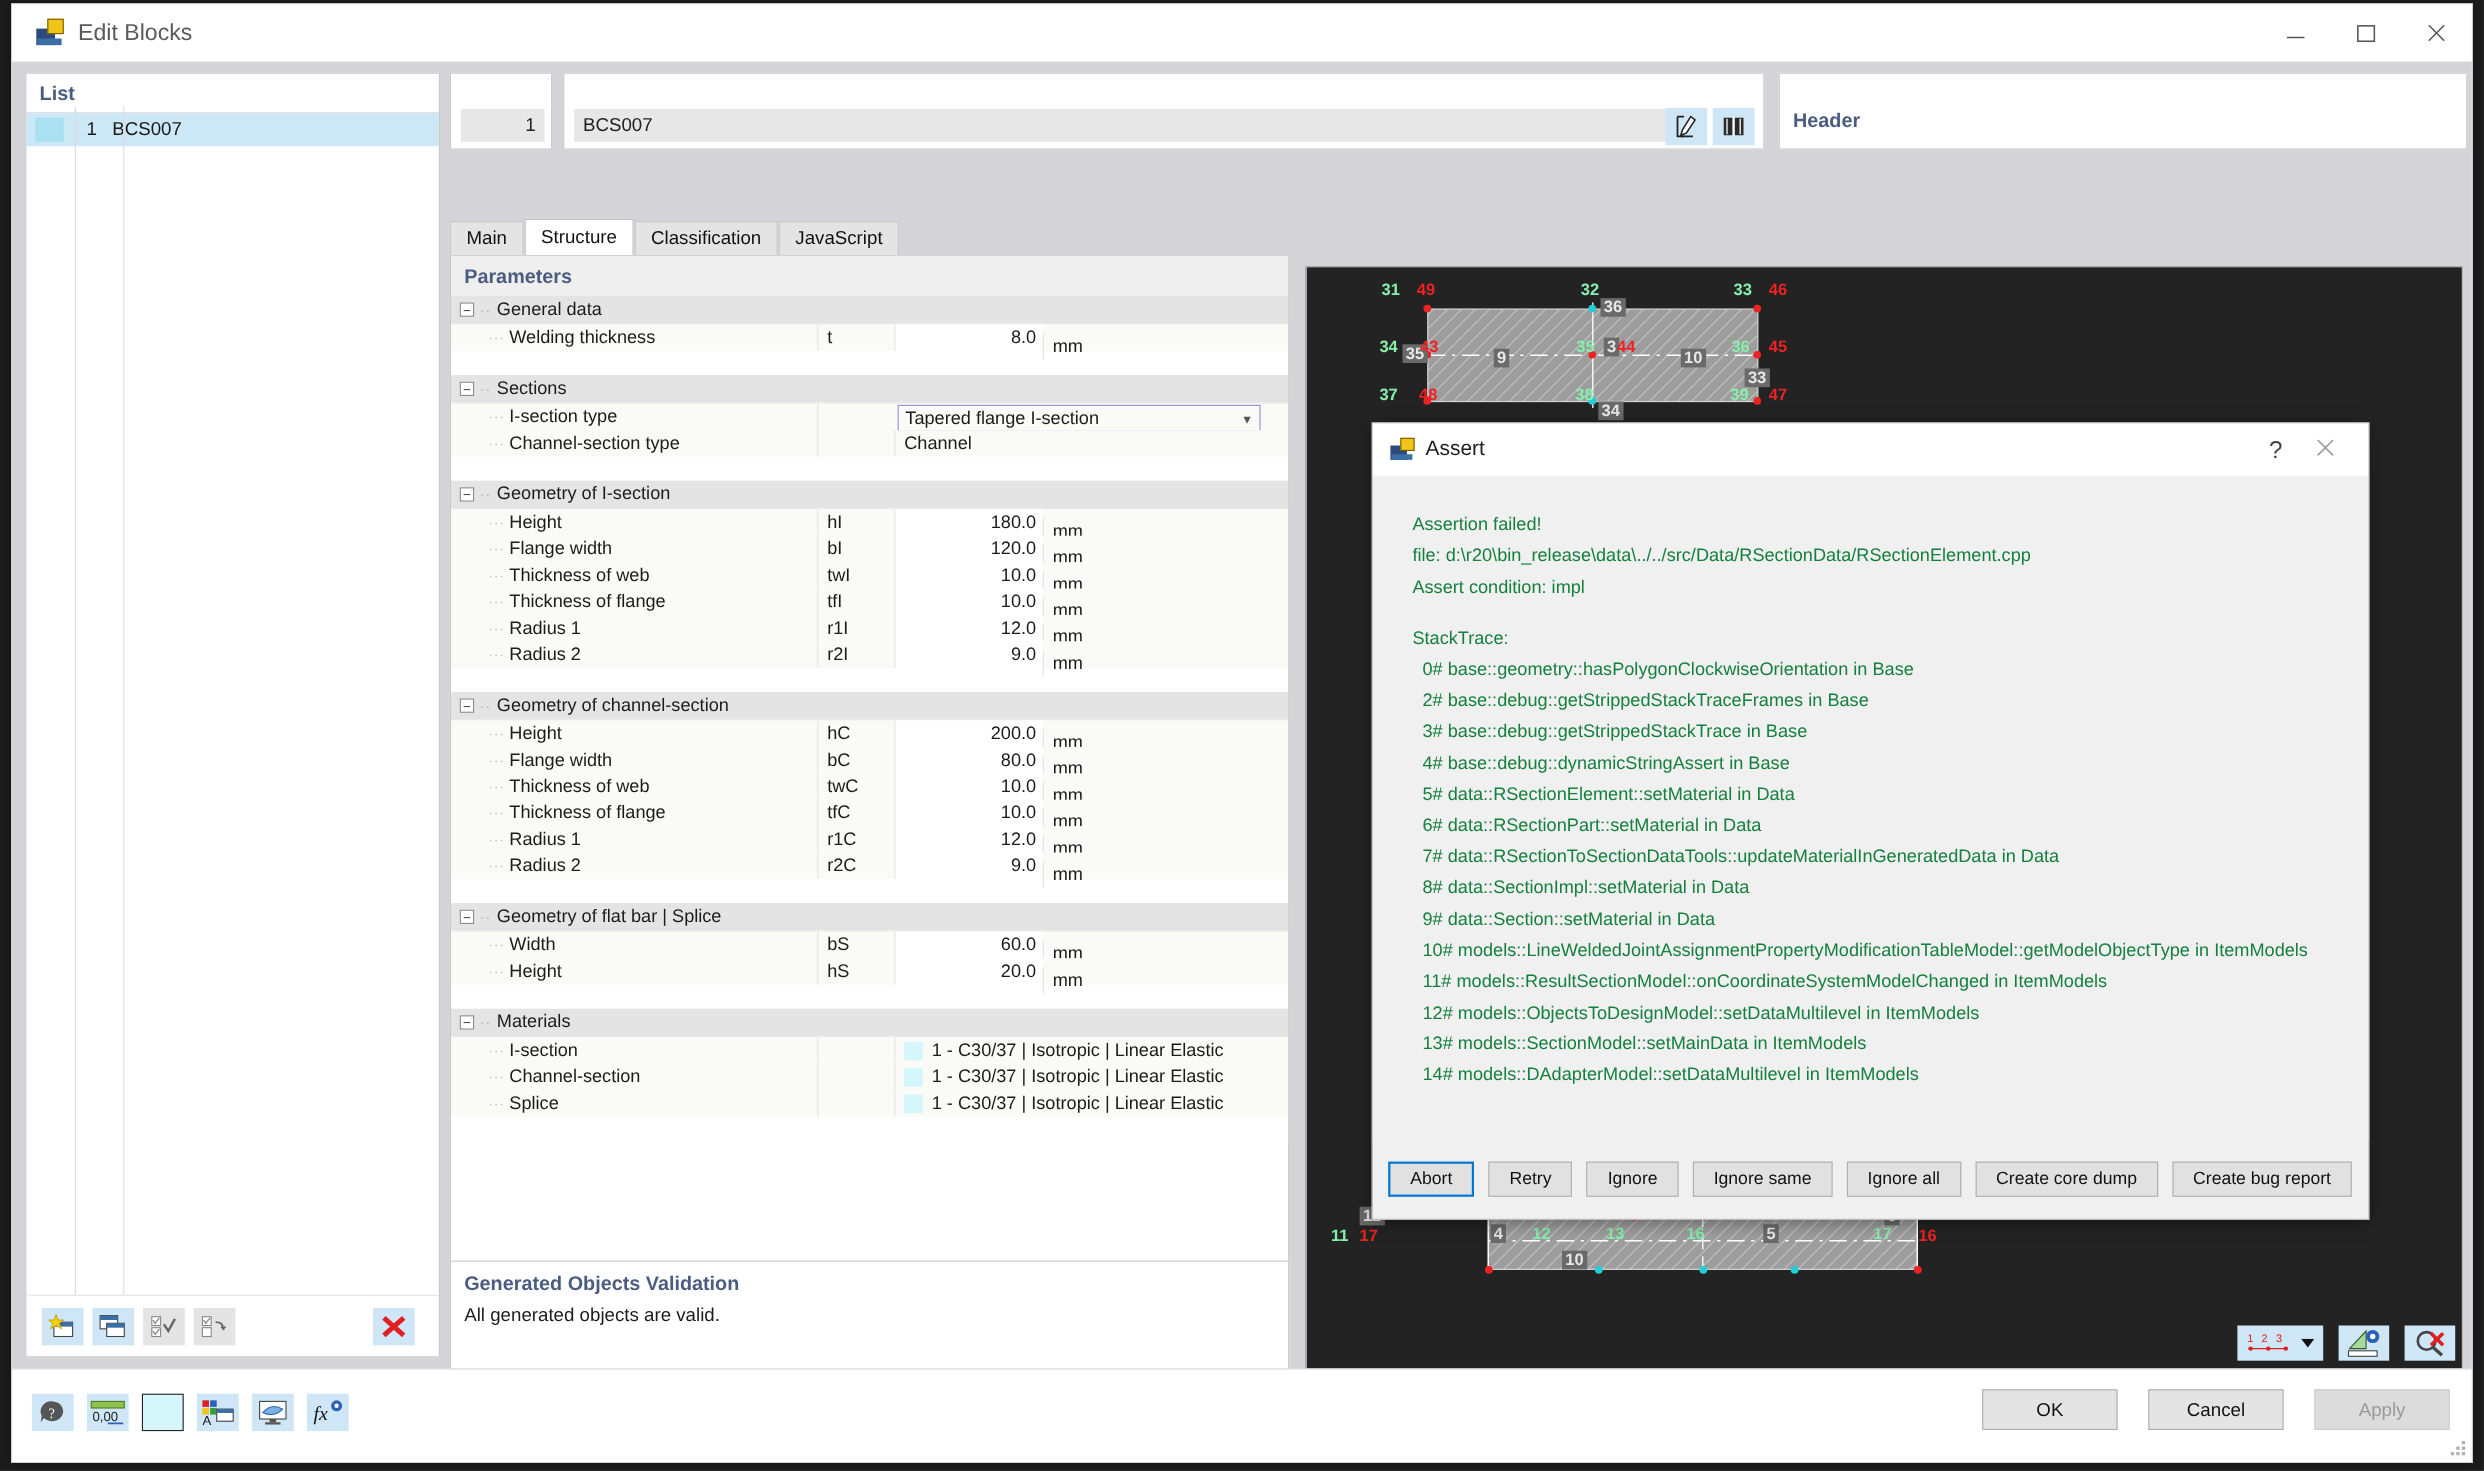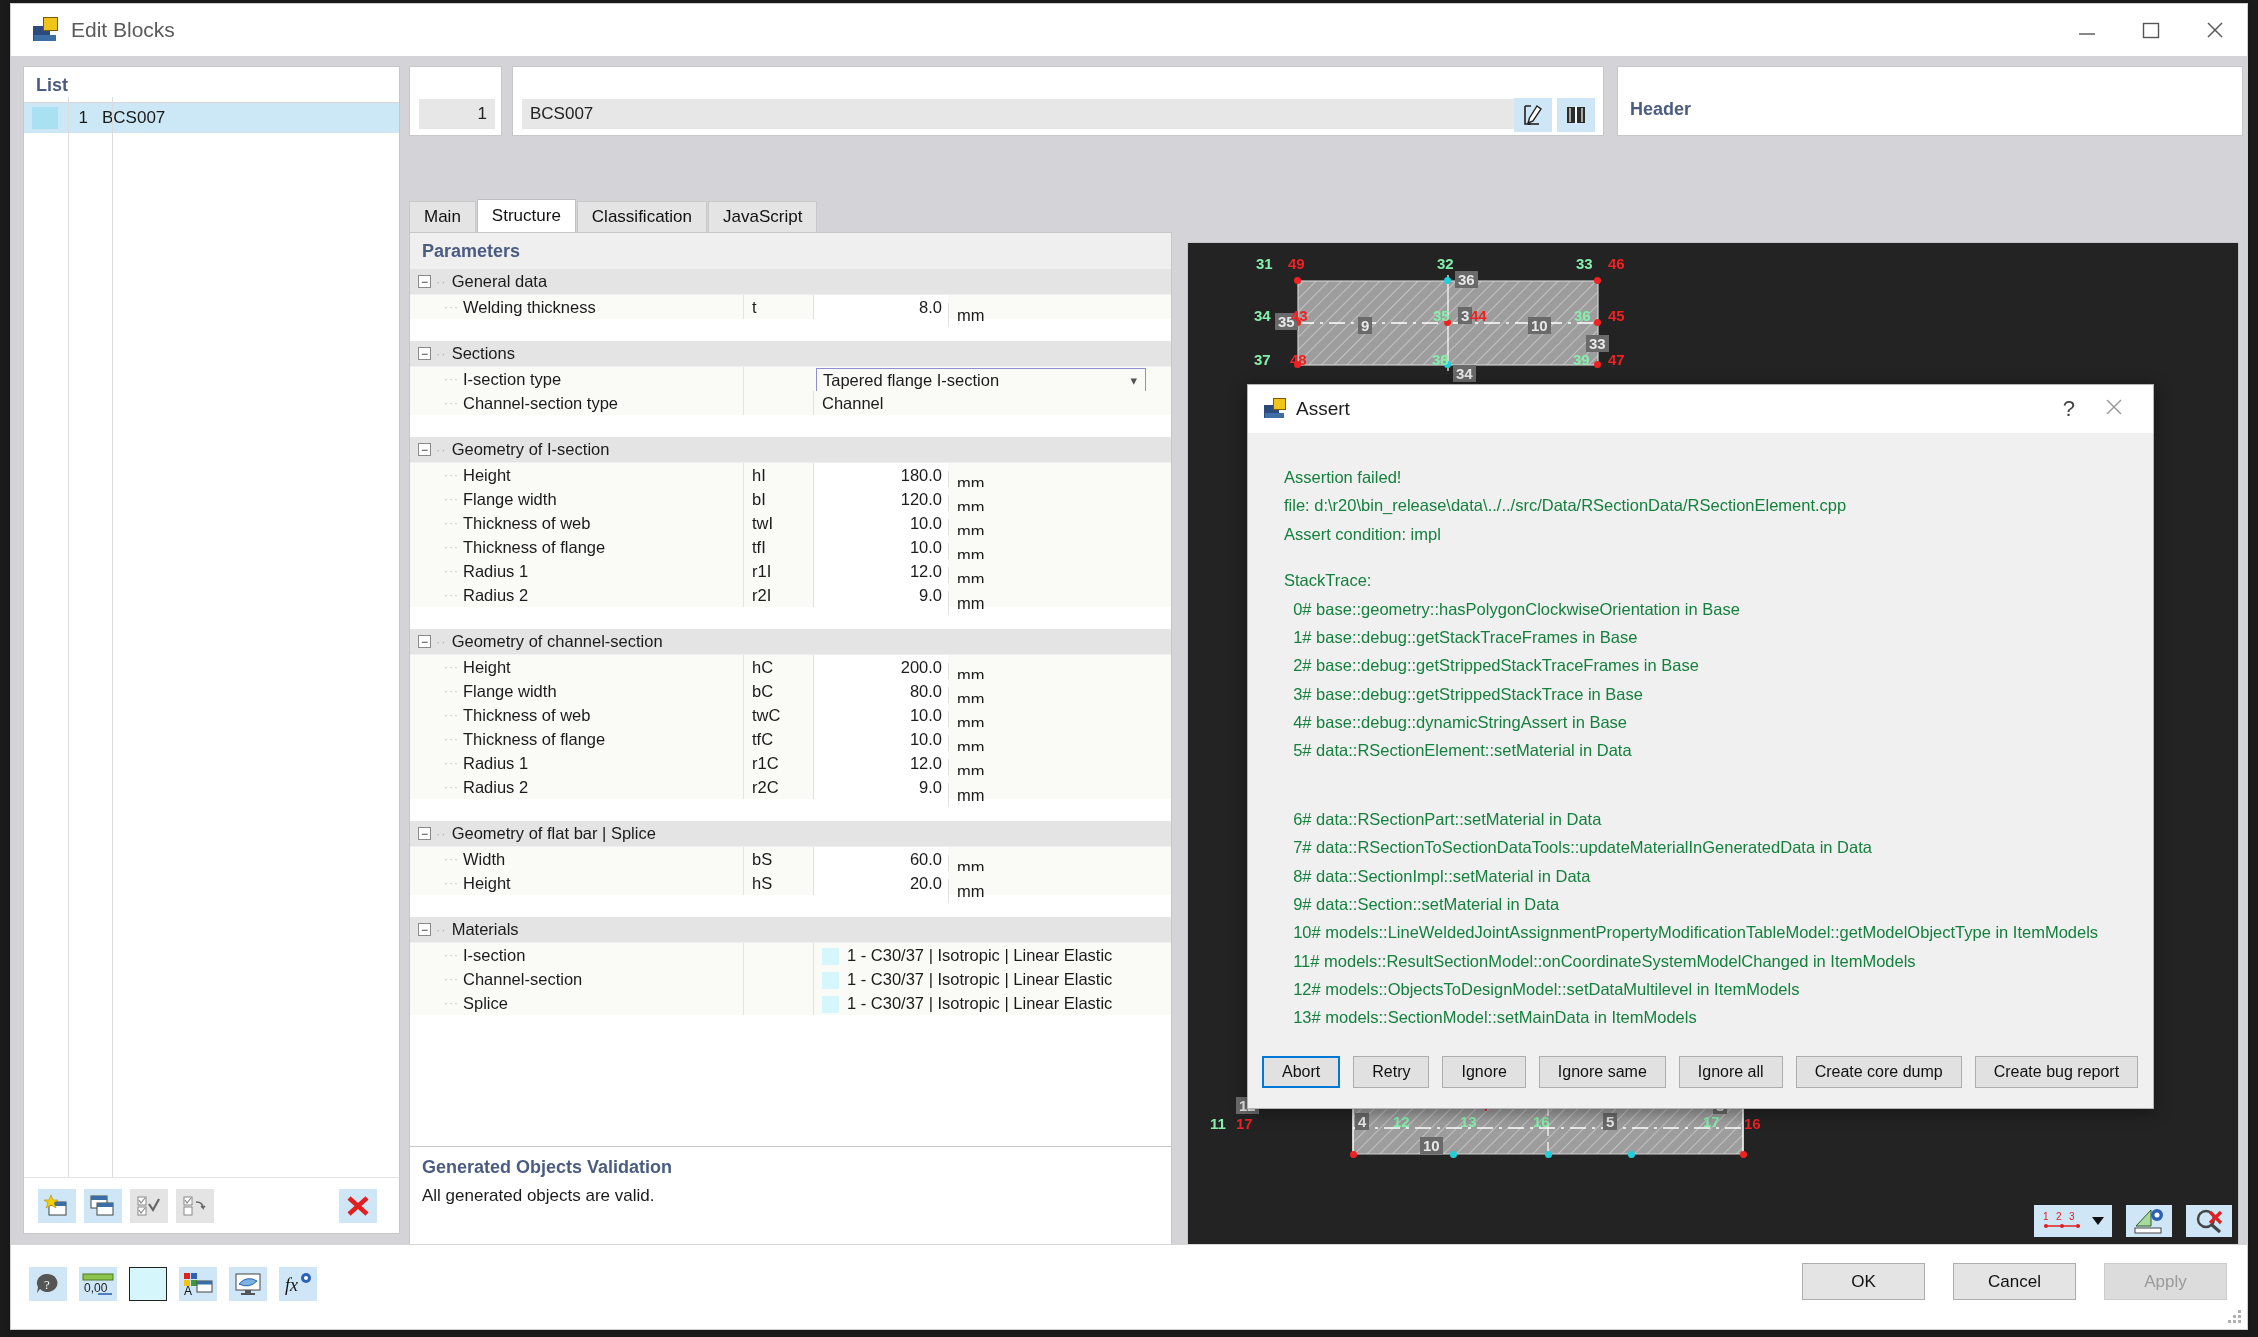--- a/index.html
+++ b/index.html
@@ -741,26 +741,25 @@
           </div>
         </div>
       </div>
       <div class="assert-body" id="assert-body">
           <div style="white-space: pre;">Assertion failed!</div>
           <div style="white-space: pre;">file: d:\r20\bin_release\data\../../src/Data/RSectionData/RSectionElement.cpp</div>
           <div style="white-space: pre;">Assert condition: impl</div>
           <div class="blank" style="white-space: pre;"></div>
           <div style="white-space: pre;">StackTrace:</div>
           <div style="white-space: pre;">  0# base::geometry::hasPolygonClockwiseOrientation in Base</div>
-          <div style="white-space: pre;">  1# base::debug::getStackTraceFrames in Base</div>
           <div style="white-space: pre;">  2# base::debug::getStrippedStackTraceFrames in Base</div>
           <div style="white-space: pre;">  3# base::debug::getStrippedStackTrace in Base</div>
           <div style="white-space: pre;">  4# base::debug::dynamicStringAssert in Base</div>
           <div style="white-space: pre;">  5# data::RSectionElement::setMaterial in Data</div>
-          <div style="white-space: pre; margin-top: 40px;">  6# data::RSectionPart::setMaterial in Data</div>
+          <div style="white-space: pre;">  6# data::RSectionPart::setMaterial in Data</div>
           <div style="white-space: pre;">  7# data::RSectionToSectionDataTools::updateMaterialInGeneratedData in Data</div>
           <div style="white-space: pre;">  8# data::SectionImpl::setMaterial in Data</div>
           <div style="white-space: pre;">  9# data::Section::setMaterial in Data</div>
           <div style="white-space: pre;">  10# models::LineWeldedJointAssignmentPropertyModificationTableModel::getModelObjectType in ItemModels</div>
           <div style="white-space: pre;">  11# models::ResultSectionModel::onCoordinateSystemModelChanged in ItemModels</div>
           <div style="white-space: pre;">  12# models::ObjectsToDesignModel::setDataMultilevel in ItemModels</div>
           <div style="white-space: pre;">  13# models::SectionModel::setMainData in ItemModels</div>
           <div style="white-space: pre;">  14# models::DAdapterModel::setDataMultilevel in ItemModels</div>
         </div>
       <div class="assert-buttons" id="assert-buttons">

